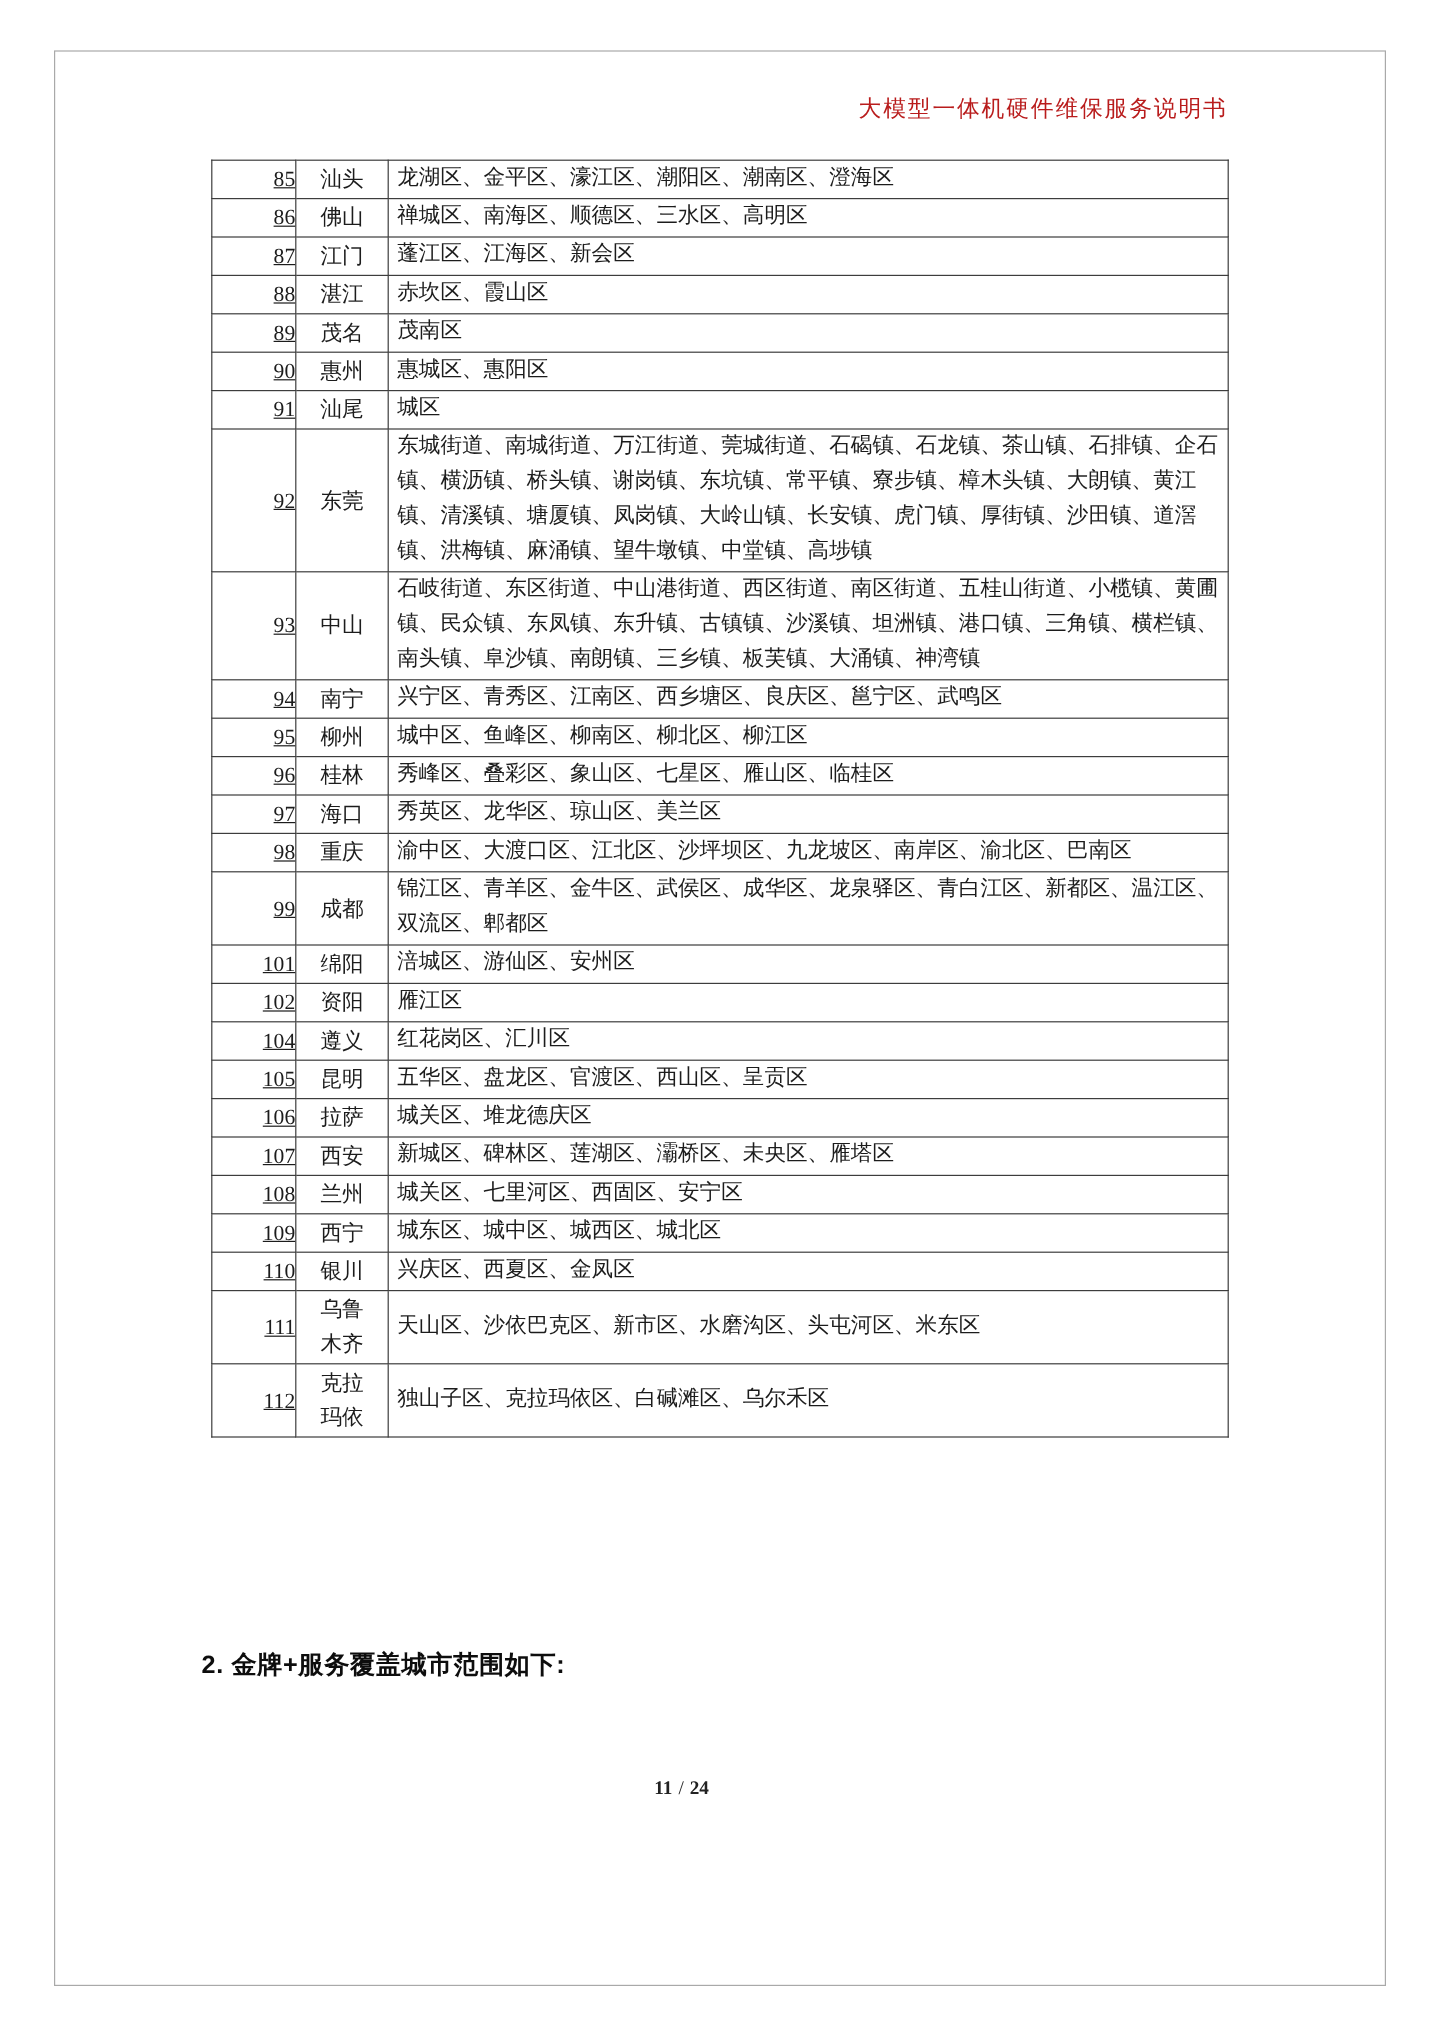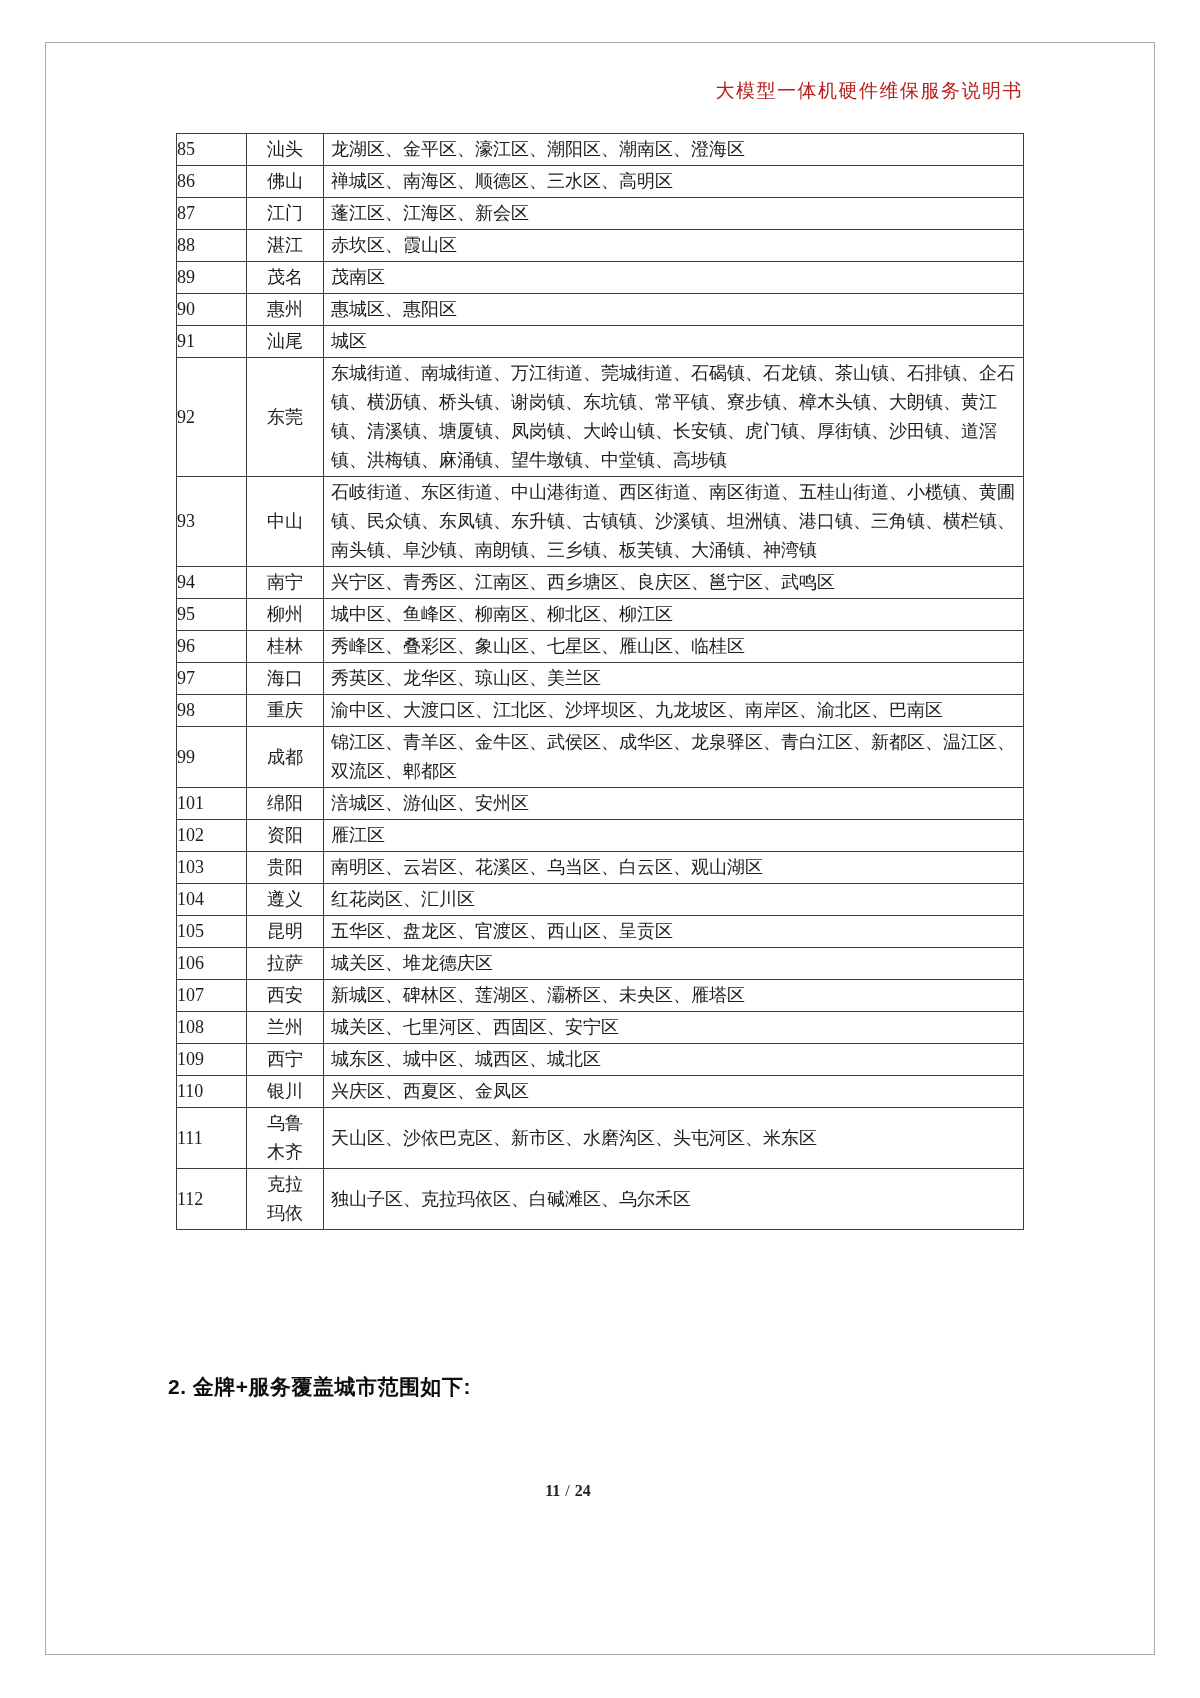--- a/index.html
+++ b/index.html
@@ -44,30 +44,32 @@
   table.city-table td {
     border: 1px solid #3d3d3d;
     font-size: 18px;
     line-height: 29px;
     vertical-align: middle;
     color: #1c1c1c;
     line-break: strict;
     overflow-wrap: normal;
   }
   td.col-no {
-    text-align: left;
+    text-align: right;
     padding: 1px 0;
+    text-decoration: underline;
   }
   td.col-city {
     text-align: center;
     padding: 1px 17px;
   }
   td.col-districts {
     text-align: left;
     padding: 1px 7px;
+    font-family: Liberation Mono, monospace;
   }
   .section-heading {
     position: absolute;
     left: 168px;
     top: 1328px;
     font-size: 21px;
     font-weight: bold;
     font-family: "Liberation Sans", "DejaVu Sans", sans-serif;
     color: #0d0d0d;
     letter-spacing: 0.5px;
@@ -181,25 +183,20 @@
         <td class="col-no">101</td>
         <td class="col-city">绵阳</td>
         <td class="col-districts">涪城区、游仙区、安州区</td>
       </tr>
       <tr>
         <td class="col-no">102</td>
         <td class="col-city">资阳</td>
         <td class="col-districts">雁江区</td>
       </tr>
       <tr>
-        <td class="col-no">103</td>
-        <td class="col-city">贵阳</td>
-        <td class="col-districts">南明区、云岩区、花溪区、乌当区、白云区、观山湖区</td>
-      </tr>
-      <tr>
         <td class="col-no">104</td>
         <td class="col-city">遵义</td>
         <td class="col-districts">红花岗区、汇川区</td>
       </tr>
       <tr>
         <td class="col-no">105</td>
         <td class="col-city">昆明</td>
         <td class="col-districts">五华区、盘龙区、官渡区、西山区、呈贡区</td>
       </tr>
       <tr>

